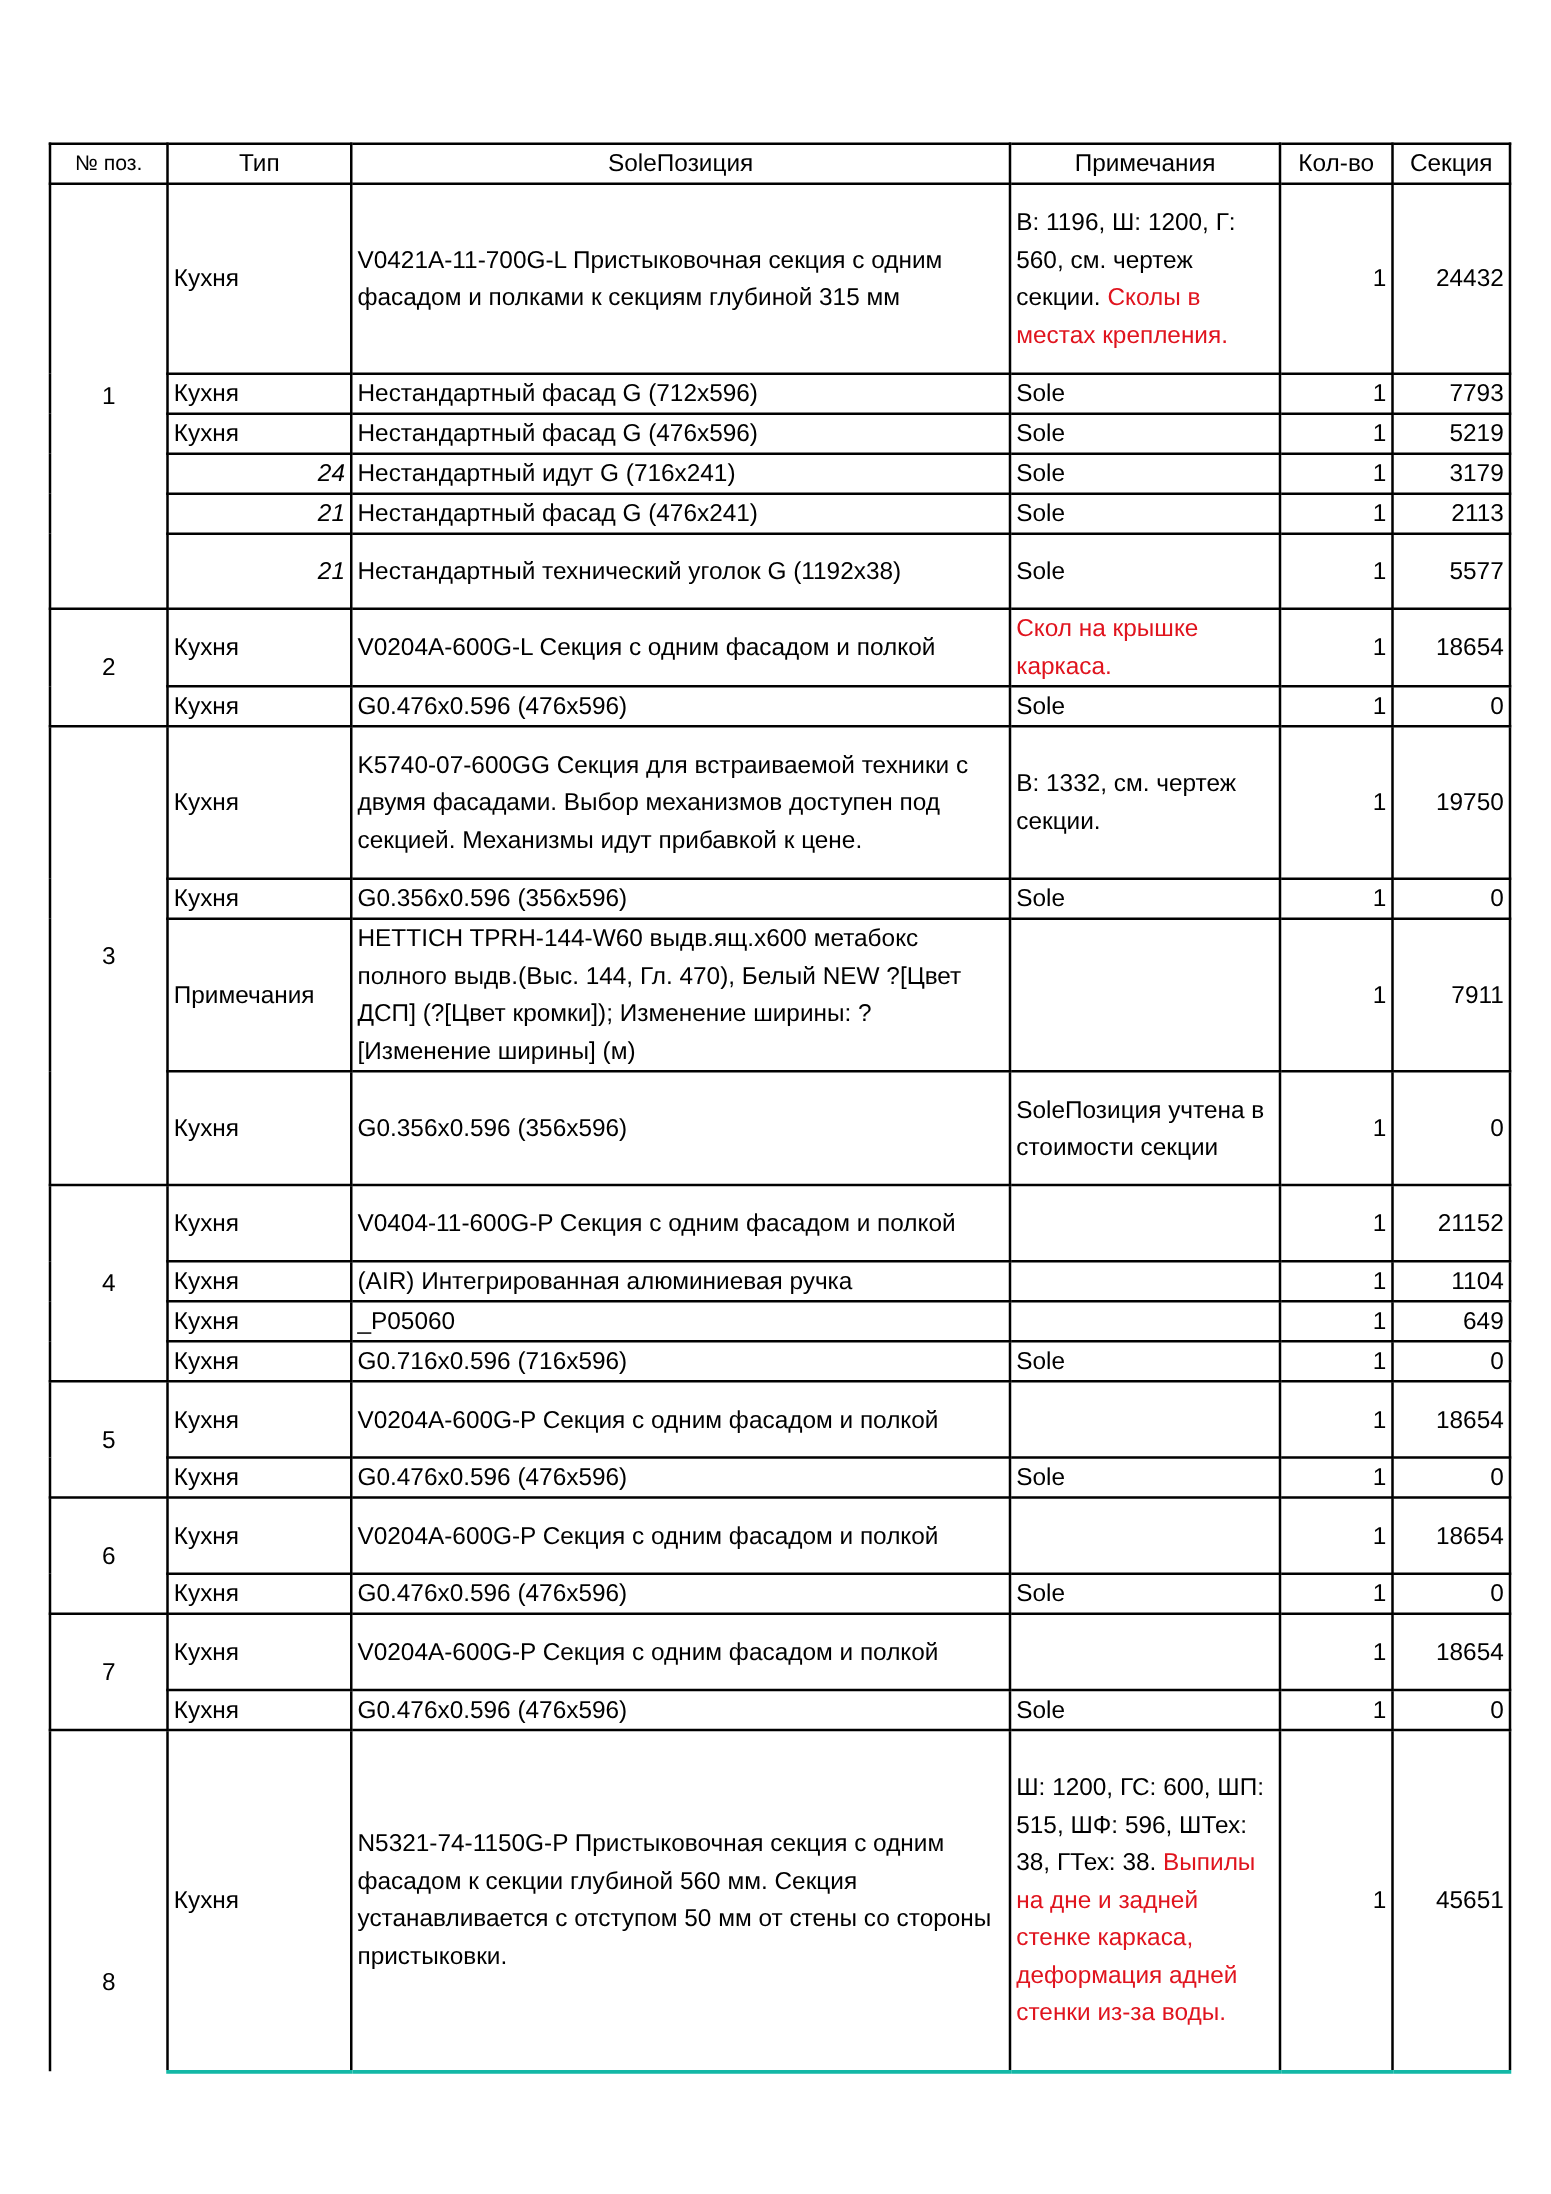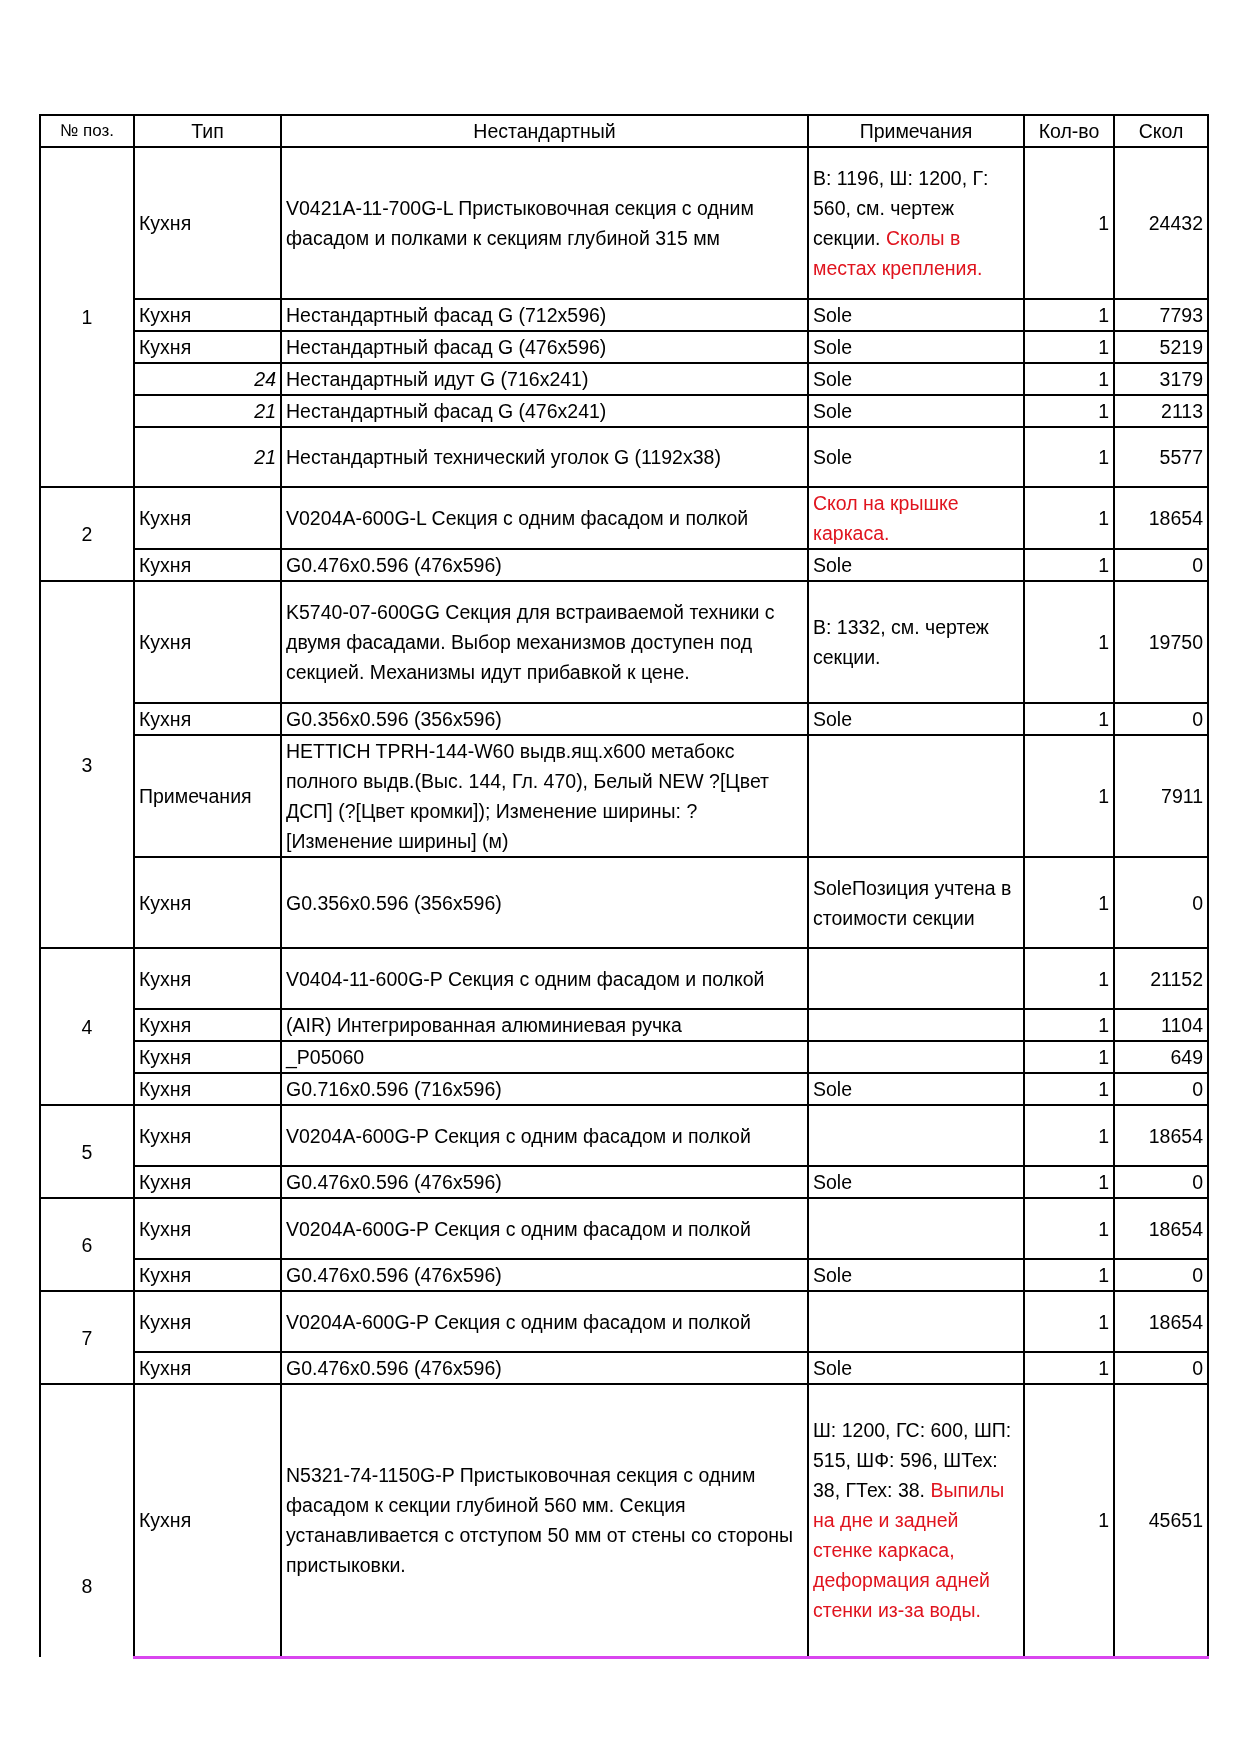--- a/index.html
+++ b/index.html
@@ -8,43 +8,43 @@
   table.spec { position:absolute; left:39px; top:114px; border-collapse:collapse;
                table-layout:fixed; width:1168px; font-size:19.5px; line-height:30px; }
   table.spec td, table.spec th { border:2px solid #000; padding:0 4px; vertical-align:middle;
                font-weight:normal; overflow:hidden; }
   table.spec th { text-align:center; height:29px; }
   th.c-pos { text-align:center; font-size:17px; }
   td.pos { text-align:center; }
   td.num { text-align:right; }
   td.typ-bold { font-weight:bold; text-align:right; padding-left:40px;font-style:italic; }
   .red { color:#e0141e;margin-top:37px; }
-  tr.last td { border-bottom:3px solid #d946ef; }
+  tr.last td { border-bottom:3px solid #14b8a6; }
   tr.last td.pos { border-bottom:none; }
 </style>
 </head>
 <body>
 
 <table class="spec">
   <colgroup>
     <col style="width:94px">
       <col style="width:147px">
       <col style="width:527px">
     <col style="width:216px">
       <col style="width:90px">
       <col style="width:94px">
   </colgroup>
   <thead>
     <tr>
       <th class="c-pos">№ поз.</th>
       <th>Тип</th>
-      <th>Нестандартный</th>
+      <th>SoleПозиция</th>
       <th>Примечания</th>
       <th>Кол-во</th>
-      <th>Скол</th>
+      <th>Секция</th>
     </tr>
   </thead>
   <tbody>
 
     <tr style="height:152px">
       <td class="pos" rowspan="6">1</td>
       <td>Кухня</td>
       <td>V0421A-11-700G-L Пристыковочная секция с одним фасадом и полками к секциям глубиной 315 мм</td>
       <td><span>В: 1196, Ш: 1200, Г: 560, см. чертеж секции.</span><span class="red"> Сколы в местах крепления.</span></td>
       <td class="num">1</td>

